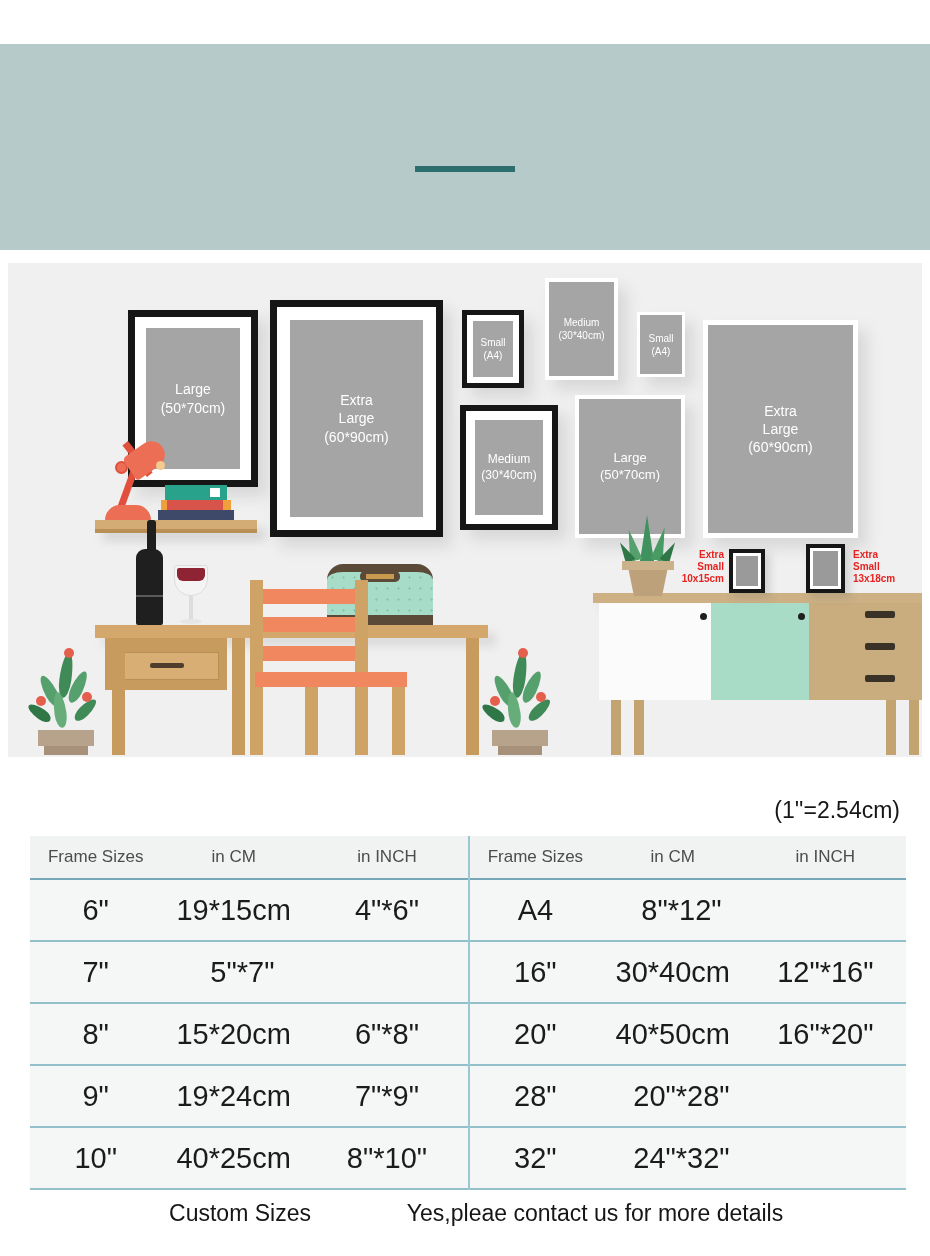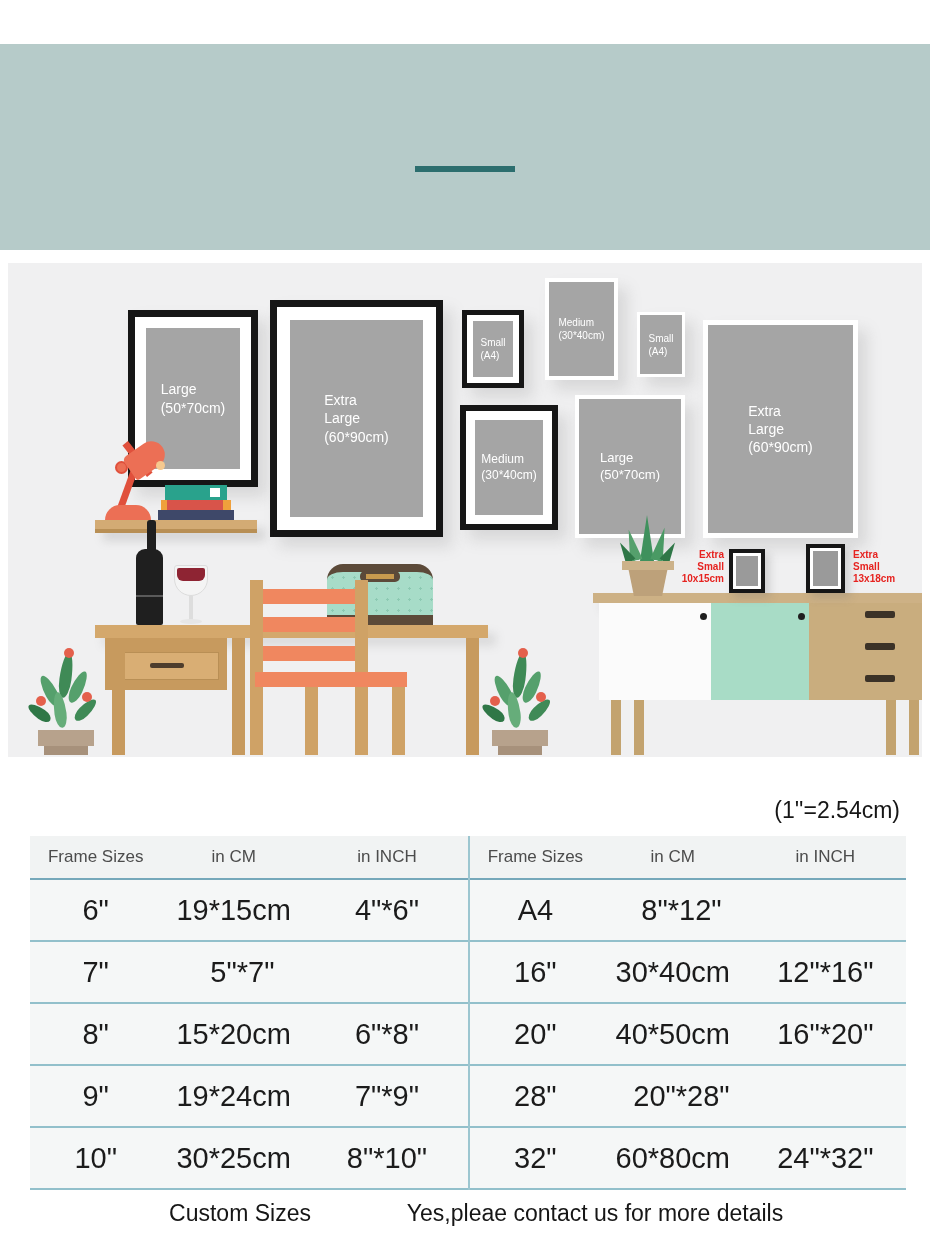--- a/index.html
+++ b/index.html
@@ -10,21 +10,21 @@
   .band-title{position:absolute;left:0;top:48px;width:930px;text-align:center;
     font-size:46px;font-weight:700;font-style:italic;letter-spacing:9px;color:#2c6e6e;
     font-family:"DejaVu Serif",serif;}
   .band-underline{position:absolute;left:415px;top:122px;width:100px;height:6px;background:#2c6e6e;}
 
   
   .room{position:absolute;left:8px;top:263px;width:914px;height:494px;background:#f0f0f1;overflow:hidden;}
   .frame{position:absolute;background:#ffffff;box-sizing:border-box;border:0 solid #161616;
     display:flex;box-shadow:9px 10px 14px rgba(120,120,120,.20);}
   .frame .art{flex:1;background:#a5a5a5;display:flex;align-items:center;justify-content:center;}
-  .flabel{white-space:pre-line;color:#ffffff;text-align:left;line-height:1.3;}
+  .flabel{white-space:pre-line;color:#ffffff;text-align:center;line-height:1.3;}
   .xs-label{position:absolute;color:#e62320;font-weight:700;font-size:10px;line-height:1.2;white-space:pre-line;z-index:4;}
   .xsframe{position:absolute;background:#ffffff;border:4px solid #161616;box-sizing:border-box;z-index:4;
     box-shadow:5px 5px 8px rgba(120,120,120,.25);}
   .xsframe .art2{position:absolute;left:3px;top:3px;right:3px;bottom:3px;background:#9a9a9a;}
 
   
   .shelf{position:absolute;left:87px;top:257px;width:162px;height:13px;background:#d3ab74;
     border-bottom:4px solid #b88f55;box-sizing:border-box;box-shadow:8px 8px 10px rgba(120,120,120,.22);z-index:2;}
   .book{position:absolute;z-index:3;}
   .lamp-base{position:absolute;left:97px;top:242px;width:46px;height:15px;background:#ec6f55;border-radius:23px 23px 0 0;z-index:3;}
@@ -293,21 +293,21 @@
       <div class="c2">15*20cm</div>
       <div class="c3">6"*8"</div>
     </div>
     <div class="t-row">
       <div class="c1">9"</div>
       <div class="c2">19*24cm</div>
       <div class="c3">7"*9"</div>
     </div>
     <div class="t-row">
       <div class="c1">10"</div>
-      <div class="c2">30*25cm</div>
+      <div class="c2">40*25cm</div>
       <div class="c3">8"*10"</div>
     </div>
   </div>
   <div class="size-table right-t">
     <div class="t-head">
       <div class="c1">Frame Sizes</div>
       <div class="c2">in CM</div>
       <div class="c3">in INCH</div>
     </div>
     <div class="t-row">
@@ -323,20 +323,19 @@
       <div class="c1">20"</div>
       <div class="c2">40*50cm</div>
       <div class="c3">16"*20"</div>
     </div>
     <div class="t-row">
       <div class="c1">28"</div>
       <div class="c3">20"*28"</div>
     </div>
     <div class="t-row">
       <div class="c1">32"</div>
-      <div class="c2">60*80cm</div>
       <div class="c3">24"*32"</div>
     </div>
   </div>
 </div>
 
 <div class="footer-label">Custom Sizes</div>
 <div class="footer-value">Yes,pleae contact us for more details</div>
 
 </body></html>

